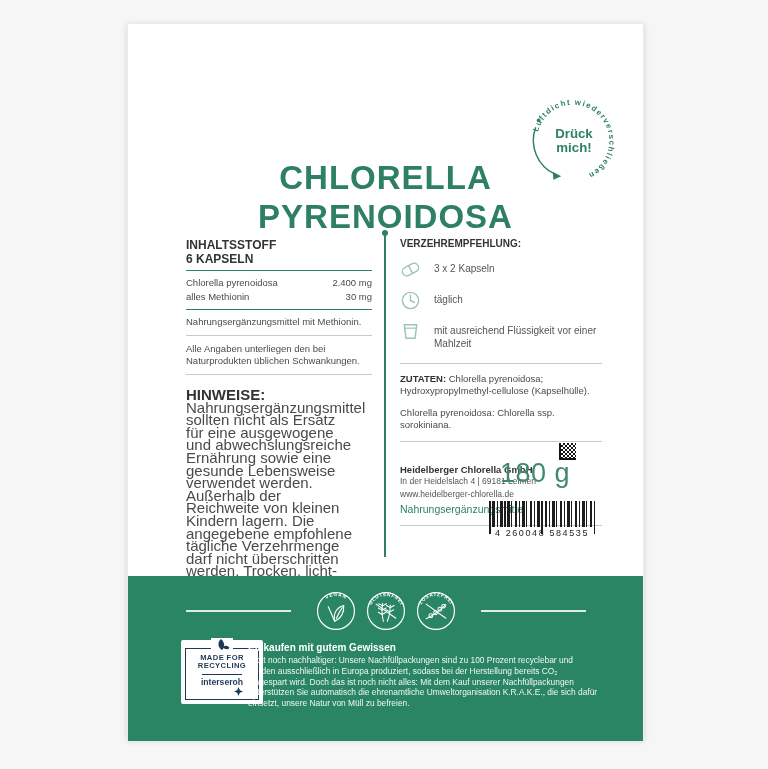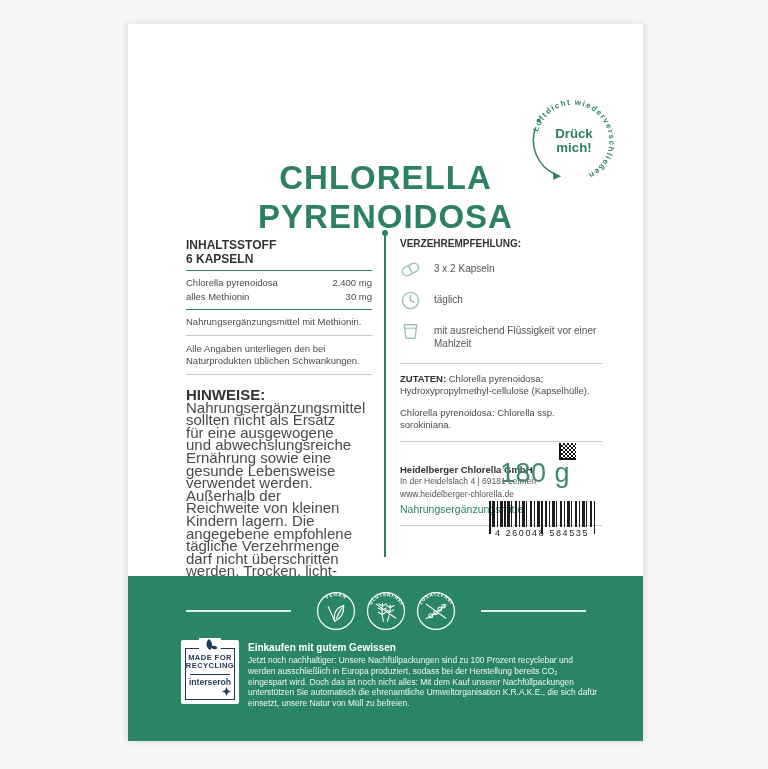--- a/index.html
+++ b/index.html
@@ -57,21 +57,21 @@
   .barcode-num{margin-top:1px;font-size:9px;letter-spacing:1.6px;color:#1d1d1d;text-align:center;}
 
   
   .band{position:absolute;left:0;top:552px;width:100%;height:165px;background:#2a8565;}
   .badges-row{position:absolute;left:0;top:10px;width:100%;height:50px;
       display:flex;align-items:center;justify-content:center;}
   .band-line{height:1.2px;background:rgba(255,255,255,0.85);width:105px;}
   .line-l{margin-right:20px;} .line-r{margin-left:20px;}
   .badge-svg{width:48px;height:48px;margin:0 1px;}
 
-  .recycle-box{position:absolute;left:53px;top:64px;width:58px;height:64px;background:#ffffff;border-radius:2px;}
+  .recycle-box{position:absolute;left:53px;top:64px;width:82px;height:64px;background:#ffffff;border-radius:2px;}
   .recycle-inner{position:absolute;left:4px;right:4px;top:8px;bottom:4px;border:1px solid #1c3a57;
       display:flex;flex-direction:column;align-items:center;justify-content:flex-end;padding-bottom:3px;}
   .recycle-leaf{position:absolute;left:50%;transform:translateX(-50%);top:-11px;background:#ffffff;padding:0 2px;line-height:0;}
   .recycle-txt{font-size:7.6px;font-weight:bold;color:#1c3a57;letter-spacing:0.4px;line-height:8.6px;text-align:center;margin:0;}
   .recycle-sep{width:40px;border:none;border-top:1px solid #1c3a57;margin:3px 0 2px 0;}
   .recycle-brand{font-size:8.6px;font-weight:bold;color:#1c3a57;margin:0;display:flex;align-items:flex-end;flex-direction:column;}
   .recycle-brand svg{margin-left:2px;}
 
   .conscience{position:absolute;left:120px;top:66px;width:350px;color:#ffffff;}
   .conscience h3{font-size:10px;margin:0 0 2px 0;color:#ffffff;}

